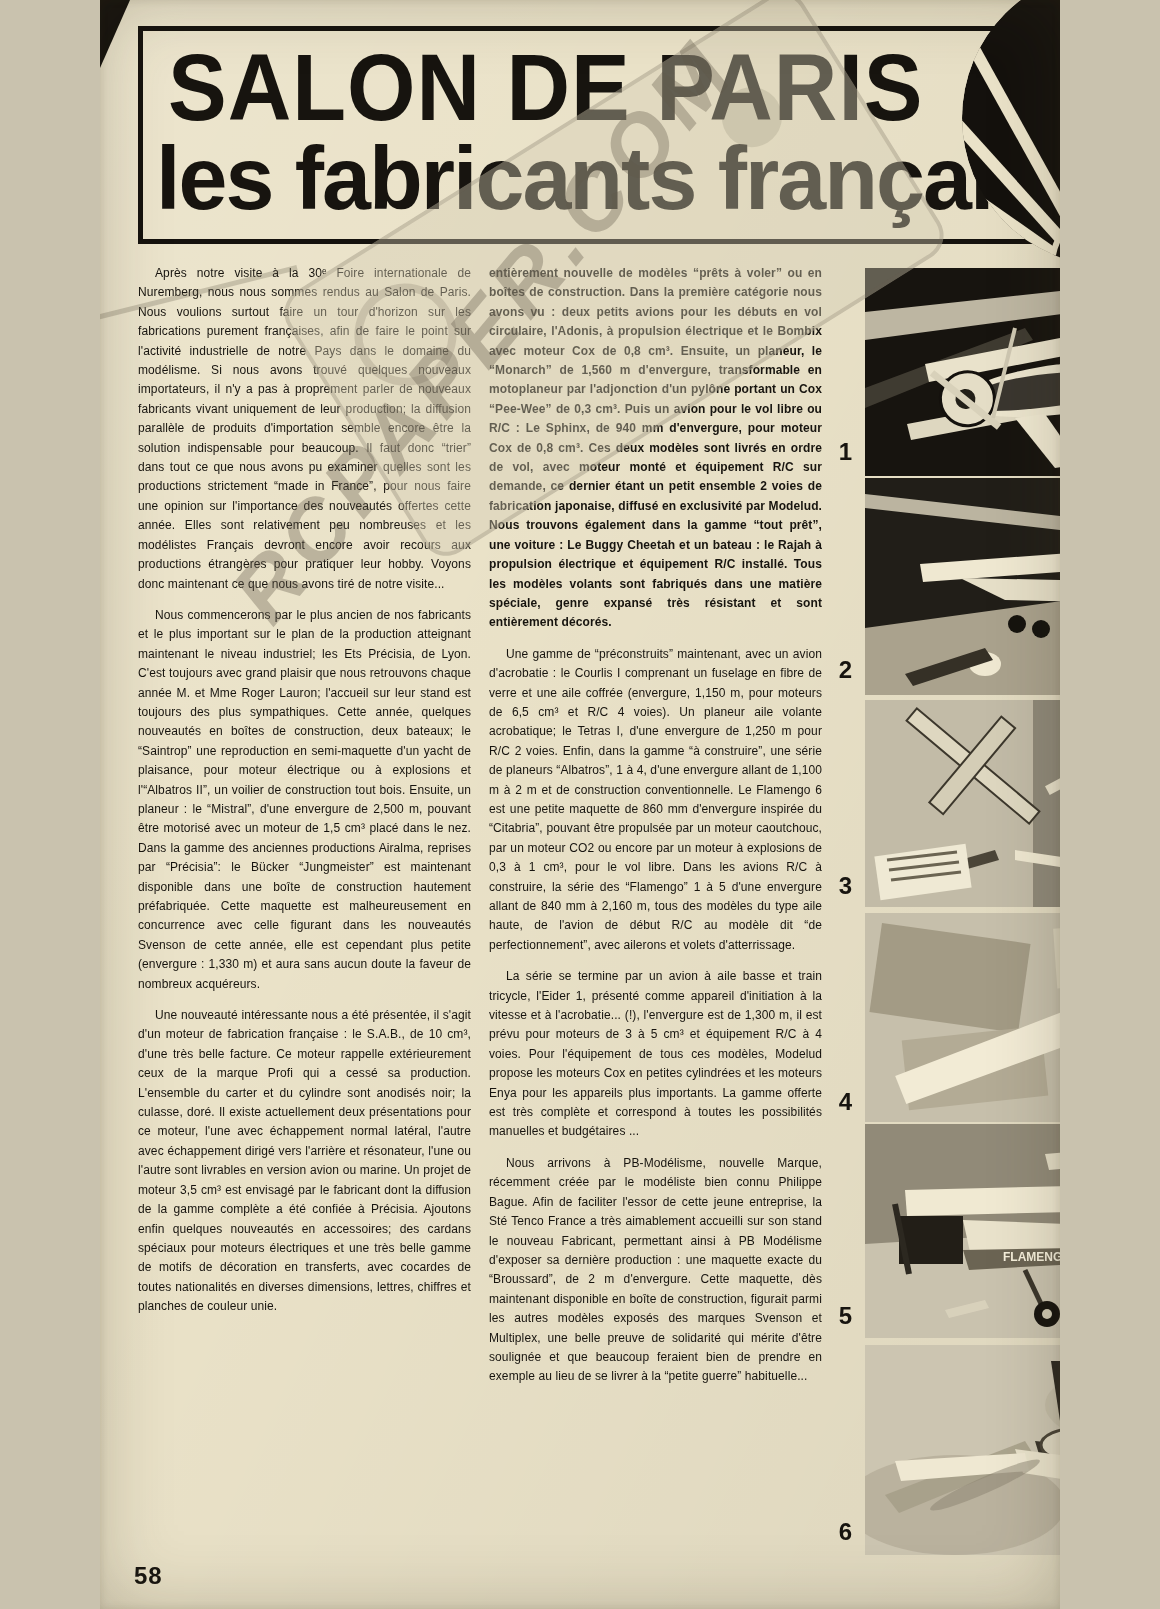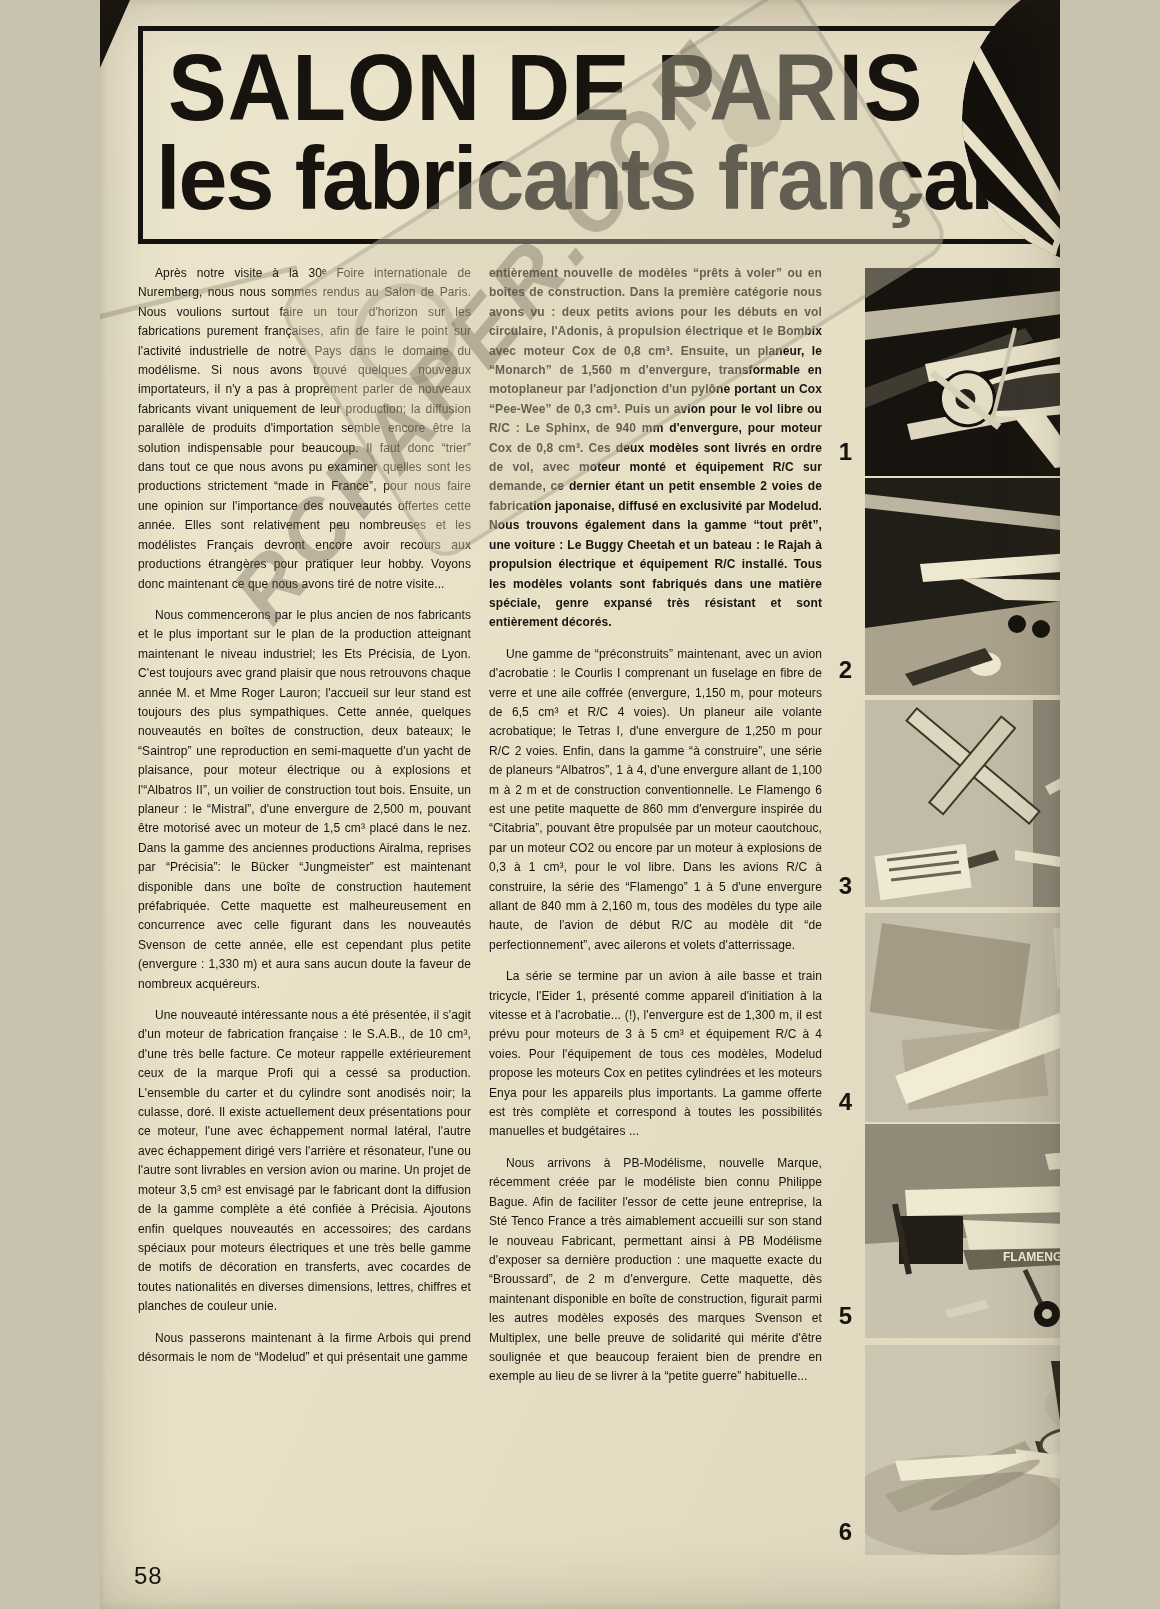--- a/index.html
+++ b/index.html
@@ -26,21 +26,21 @@
     letter-spacing:-2px;line-height:1;transform:scaleY(1.02);transform-origin:left top;white-space:nowrap;z-index:3;}
   .emblem{position:absolute;left:858px;top:0;width:302px;height:266px;z-index:4;}
 
   
   .col{position:absolute;top:264px;width:333px;height:1296px;overflow:hidden;
     font-size:12px;line-height:19.4px;text-align:justify;letter-spacing:.1px;z-index:2;}
   .col1{left:38px;}
   .col2{left:389px;}
   .col p{margin:0 0 12px 0;text-indent:17px;}
   .col p.noindent{text-indent:0;font-weight:bold;}
-  .pagenum{position:absolute;left:34px;top:1562px;font-size:24px;font-weight:normal;
+  .pagenum{position:absolute;left:34px;top:1562px;font-size:24px;font-weight:bold;
     letter-spacing:1px;z-index:2;}
 
   
   .photo{position:absolute;left:765px;width:392px;margin:0;padding:0;z-index:1;
     background:#b7b09c;overflow:hidden;}
   .photo svg{display:block;width:100%;height:100%;}
   .pnum{position:absolute;left:726px;width:26px;text-align:right;font-size:24px;
     font-weight:bold;z-index:2;}
   svg text{font-family:"Liberation Sans", sans-serif;}
 
@@ -96,21 +96,20 @@
         <path d="M152,6 C148,92 141,162 112,252 L132,252 C136,222 168,222 172,252 L192,252 C163,162 156,92 152,6 Z" fill="#14110d" stroke="#eae2c8" stroke-width="6" stroke-linejoin="round"></path>
         <path d="M94,266 A 58 58 0 0 1 210,266 Z" fill="#14110d" stroke="#eae2c8" stroke-width="6"></path>
       </g>
     </svg>
   </div>
 
   <div class="col col1">
     <p>Après notre visite à la 30ᵉ Foire internationale de Nuremberg, nous nous sommes rendus au Salon de Paris. Nous voulions surtout faire un tour d'horizon sur les fabrications purement françaises, afin de faire le point sur l'activité industrielle de notre Pays dans le domaine du modélisme. Si nous avons trouvé quelques nouveaux importateurs, il n'y a pas à proprement parler de nouveaux fabricants vivant uniquement de leur production; la diffusion parallèle de produits d'importation semble encore être la solution indispensable pour beaucoup. Il faut donc “trier” dans tout ce que nous avons pu  examiner quelles sont les productions strictement “made in France”, pour nous faire une opinion sur l'importance des nouveautés offertes cette année. Elles sont relativement peu nombreuses et les modélistes Français devront encore avoir recours aux productions étrangères pour pratiquer leur hobby. Voyons donc maintenant ce que nous avons tiré de notre visite...</p>
     <p>Nous commencerons par le plus ancien de nos fabricants et le plus important sur le plan de la production atteignant maintenant le niveau industriel; les Ets Précisia, de Lyon. C'est toujours avec grand plaisir que nous retrouvons chaque année M. et Mme Roger Lauron; l'accueil sur leur stand est toujours des plus sympathiques. Cette année, quelques nouveautés en boîtes de construction, deux bateaux; le “Saintrop” une reproduction en semi-maquette d'un yacht de plaisance, pour moteur électrique ou à explosions et l'“Albatros II”, un voilier de construction tout bois. Ensuite, un planeur : le “Mistral”, d'une envergure de 2,500 m, pouvant être motorisé avec un moteur de 1,5 cm³ placé dans le nez. Dans la gamme des anciennes productions Airalma, reprises par “Précisia”: le Bücker “Jungmeister” est maintenant disponible dans une boîte de construction hautement préfabriquée. Cette maquette est malheureusement en concurrence avec celle figurant dans les nouveautés Svenson de cette année, elle est cependant plus petite (envergure : 1,330 m) et aura sans aucun doute la faveur de nombreux acquéreurs.</p>
     <p>Une nouveauté intéressante nous a été présentée, il s'agit d'un moteur de fabrication française : le S.A.B., de 10 cm³, d'une très belle facture. Ce moteur rappelle extérieurement ceux de la marque Profi qui a cessé sa production. L'ensemble du carter et du cylindre sont anodisés noir; la culasse, doré. Il existe actuellement deux présentations pour ce moteur, l'une avec échappement normal latéral, l'autre avec échappement dirigé vers l'arrière et résonateur, l'une ou l'autre sont livrables en version avion ou marine. Un projet de moteur 3,5 cm³ est envisagé par le fabricant dont la diffusion de la gamme complète a été confiée à Précisia. Ajoutons enfin quelques nouveautés en accessoires; des cardans spéciaux pour moteurs électriques et une très belle gamme de motifs de décoration en transferts, avec cocardes de toutes nationalités en diverses dimensions, lettres, chiffres et planches de couleur unie.</p>
-    <p>Nous passerons maintenant à la firme Arbois qui prend désormais le nom de “Modelud” et qui présentait une gamme</p>
   </div>
   <div class="col col2">
     <p class="noindent">entièrement nouvelle de modèles “prêts à voler” ou en boîtes de construction. Dans la première catégorie nous avons vu : deux petits avions pour les débuts en vol circulaire, l'Adonis, à propulsion électrique et le Bombix avec moteur Cox de 0,8 cm³. Ensuite, un planeur, le “Monarch” de 1,560 m d'envergure, transformable en motoplaneur par l'adjonction d'un pylône portant un Cox “Pee-Wee” de 0,3 cm³. Puis un avion pour le vol libre ou R/C : Le Sphinx, de 940 mm d'envergure, pour moteur Cox de 0,8 cm³. Ces deux modèles sont livrés en ordre de vol, avec moteur monté et équipement R/C sur demande, ce dernier étant un petit ensemble 2 voies de fabrication japonaise, diffusé en exclusivité par Modelud. Nous trouvons également dans la gamme “tout prêt”, une voiture : Le Buggy Cheetah et un bateau : le Rajah à propulsion électrique et équipement R/C installé. Tous les modèles volants sont fabriqués dans une matière spéciale, genre expansé très résistant et sont entièrement décorés.</p>
     <p>Une gamme de “préconstruits” maintenant, avec un avion d'acrobatie : le Courlis I comprenant un fuselage en fibre de verre et une aile coffrée (envergure, 1,150 m, pour moteurs de 6,5 cm³ et R/C 4 voies). Un planeur aile volante acrobatique; le Tetras I, d'une envergure de 1,250 m pour R/C 2 voies. Enfin, dans la gamme “à construire”, une série de planeurs “Albatros”, 1 à 4, d'une envergure allant de 1,100 m à 2 m et de construction conventionnelle. Le Flamengo 6 est une petite maquette de 860 mm d'envergure inspirée du “Citabria”, pouvant être propulsée par un moteur caoutchouc, par un moteur CO2 ou encore par un moteur à explosions de 0,3 à 1 cm³, pour le vol libre. Dans les avions R/C à construire, la série des “Flamengo” 1 à 5 d'une envergure allant de 840 mm à 2,160 m, tous des modèles du type aile haute, de l'avion de début R/C au modèle dit “de perfectionnement”, avec ailerons et volets d'atterrissage.</p>
     <p>La série se termine par un avion à aile basse et train tricycle, l'Eider 1, présenté comme appareil d'initiation à la vitesse et à l'acrobatie... (!), l'envergure est de 1,300 m, il est prévu pour moteurs de 3 à 5 cm³ et équipement R/C à 4 voies. Pour l'équipement de tous ces modèles, Modelud propose les moteurs Cox en petites cylindrées et les moteurs Enya pour les appareils plus importants. La gamme offerte est très complète et correspond à toutes les possibilités manuelles et budgétaires ...</p>
     <p>Nous arrivons à PB-Modélisme, nouvelle Marque, récemment créée par le modéliste bien connu Philippe Bague. Afin de faciliter l'essor de cette jeune entreprise, la Sté Tenco France a très aimablement accueilli sur son stand le nouveau Fabricant, permettant ainsi à PB Modélisme d'exposer sa dernière production : une maquette exacte du “Broussard”, de 2 m d'envergure. Cette maquette, dès maintenant disponible en boîte de construction, figurait parmi les autres modèles exposés des marques Svenson et Multiplex, une belle preuve de solidarité qui mérite d'être soulignée et que beaucoup feraient bien de prendre en exemple au lieu de se livrer à la “petite guerre” habituelle...</p>
   </div>
 
   <div class="pagenum">58</div>
 

